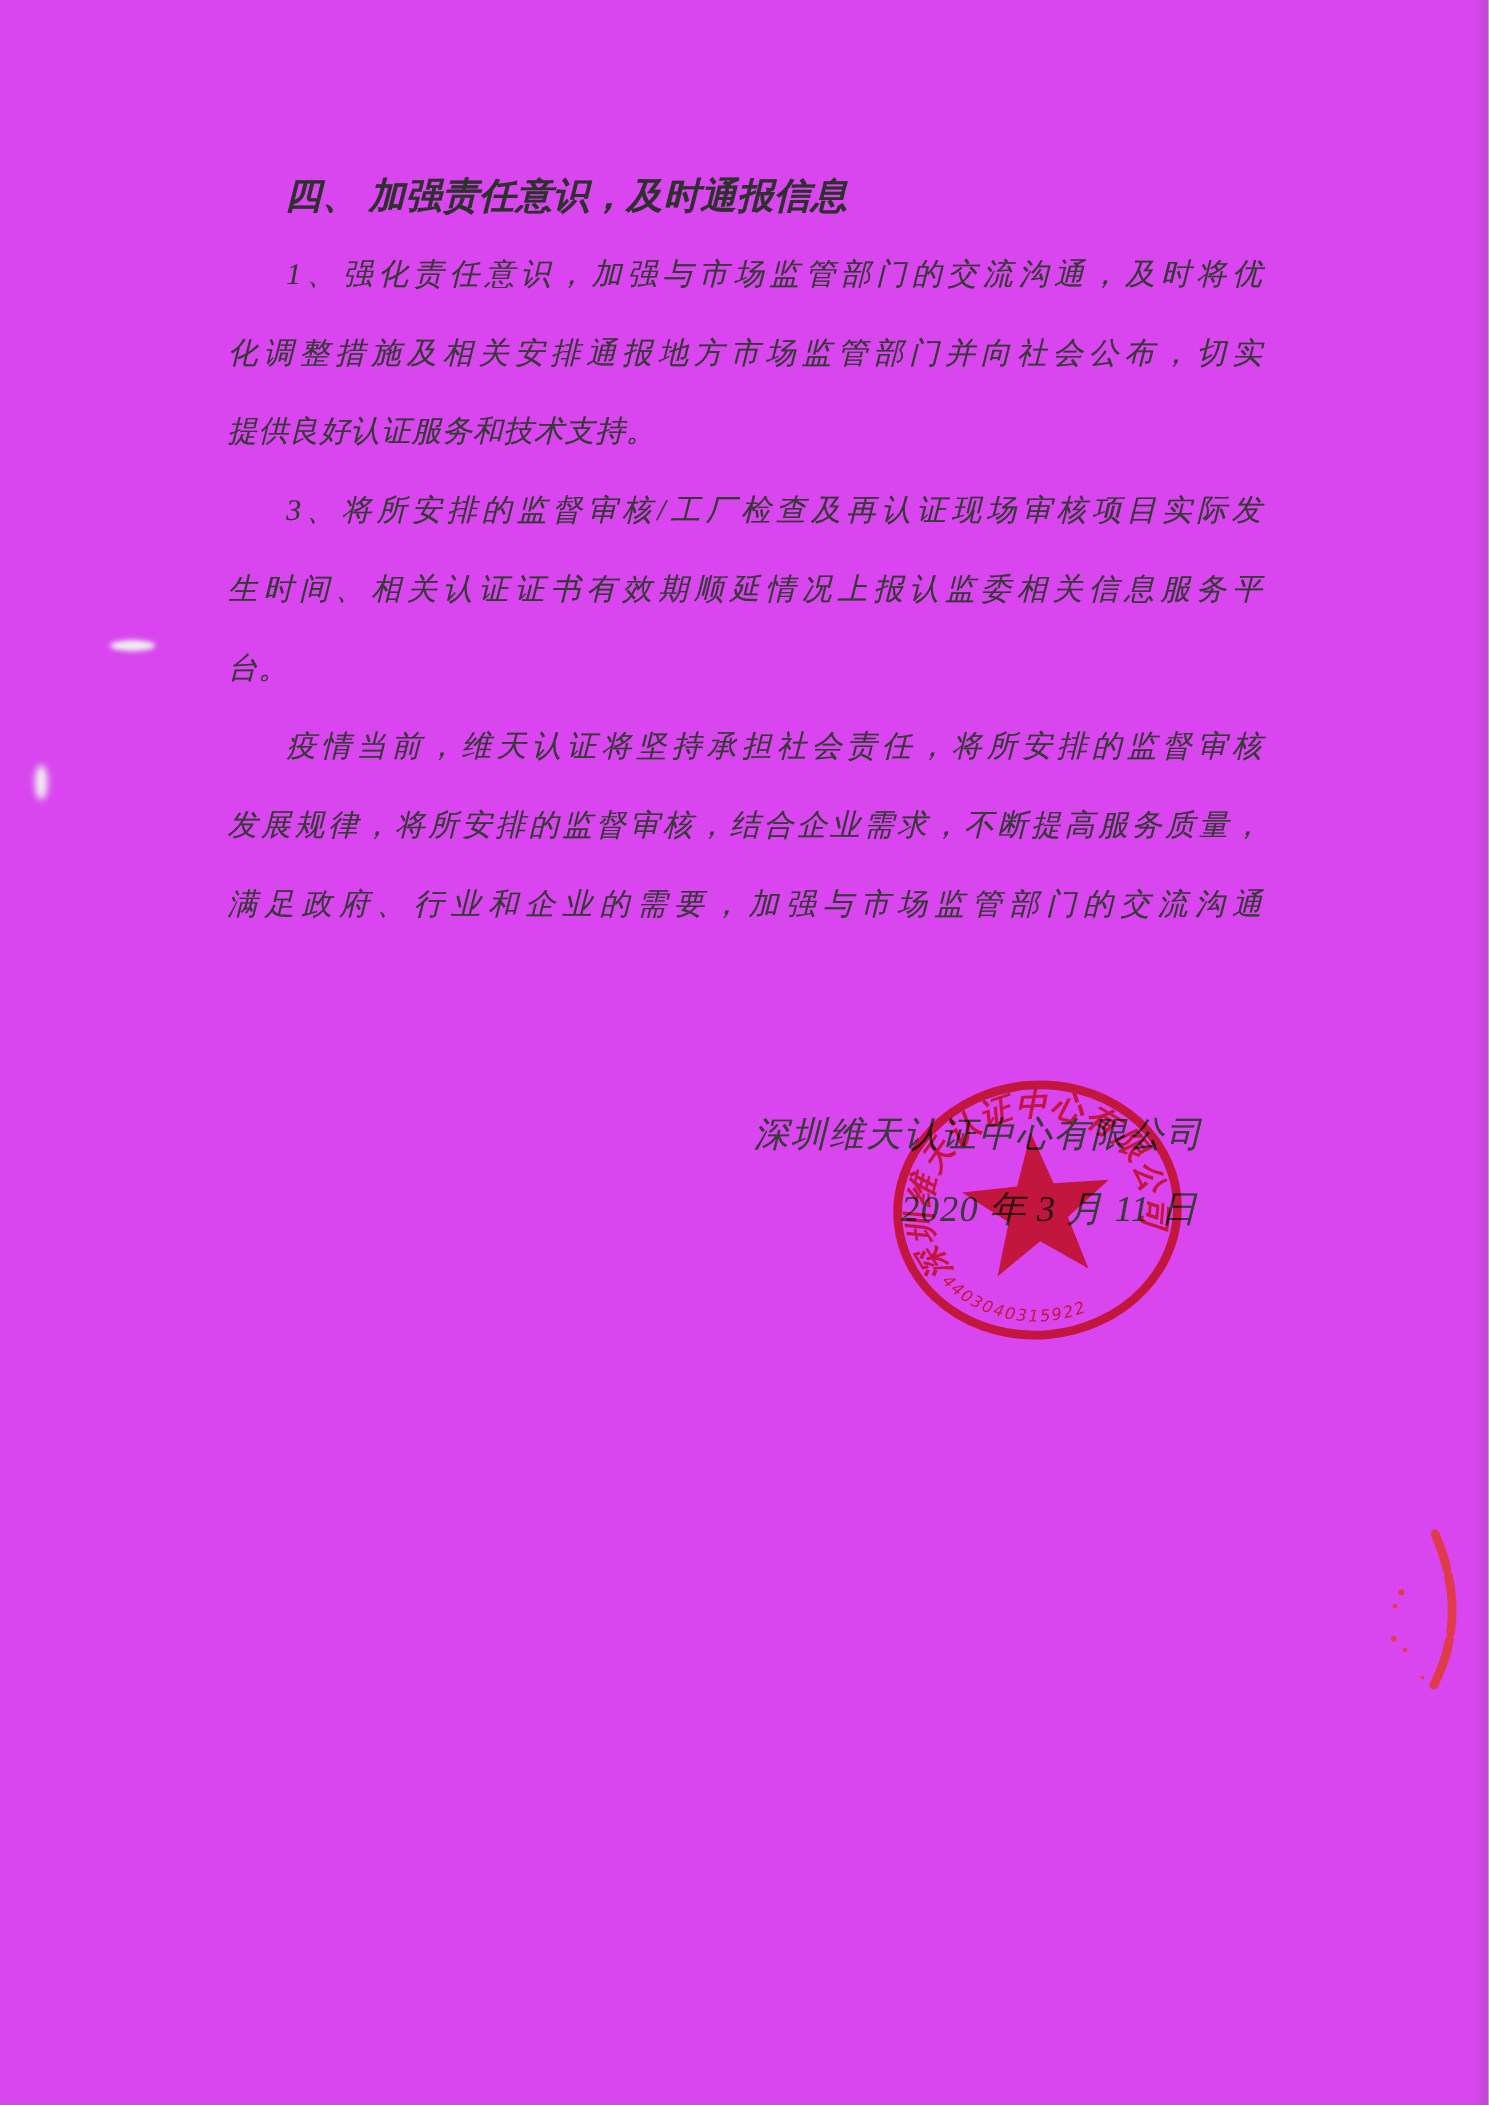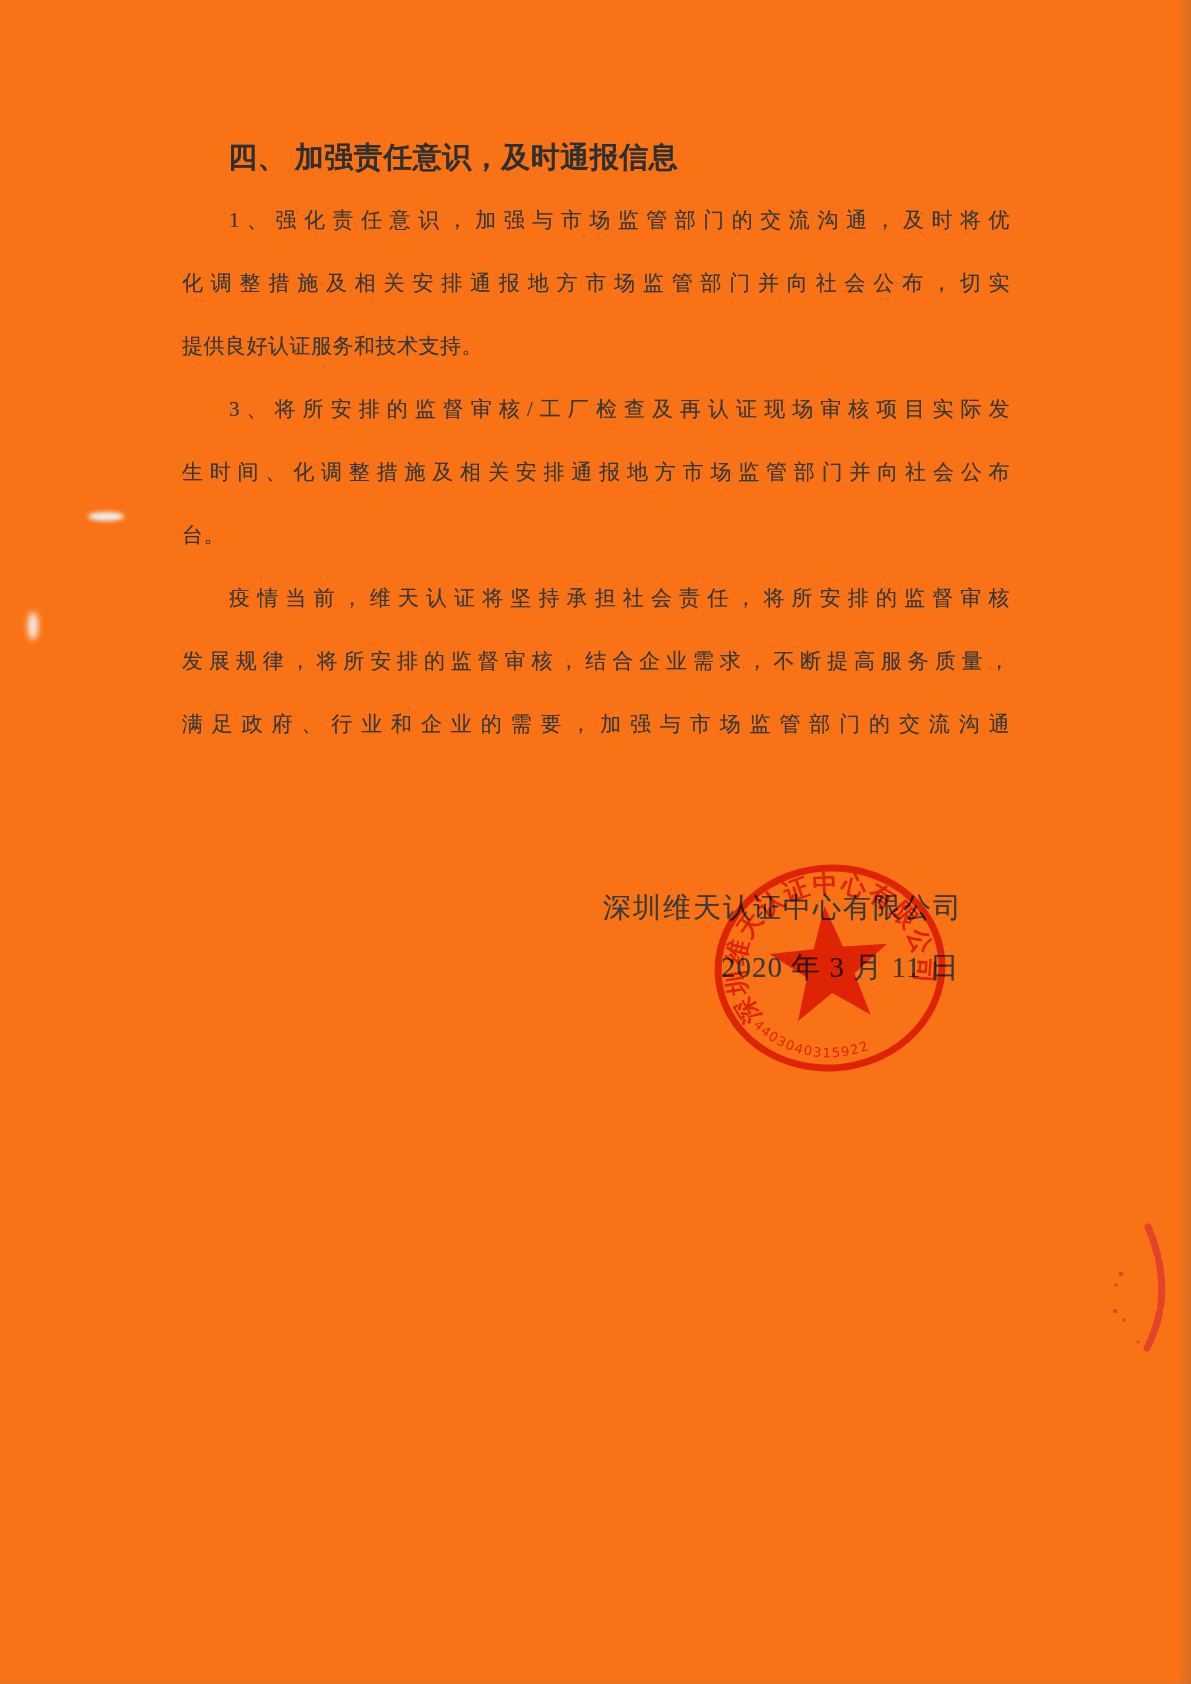--- a/index.html
+++ b/index.html
@@ -6,21 +6,22 @@
   body {
     width: 1191px; height: 1684px;
     background: #ffffff;
     font-family: "Liberation Serif", "DejuVu Serif", serif;
     --seal-color: #e23a2e;
     position: relative;
     overflow: hidden;
   }
   .page {
     position: absolute; inset: 0;
-    background: #f97316;
+    background: #d946ef;
+    font-style: italic;
   }
   
   .scan-edge-right {
     position: absolute; top: 0; right: 0; width: 13px; height: 100%;
     background: linear-gradient(to right, rgba(0,0,0,0), rgba(90,90,90,0.22));
   }
   .scan-edge-bottom {
     position: absolute; bottom: 0; left: 0; width: 100%; height: 6px;
     background: linear-gradient(to bottom, rgba(0,0,0,0), rgba(120,120,120,0.10));
   }
@@ -34,21 +35,21 @@
   }
 
   
   .text-block {
     position: absolute; left: 182px; top: 126px; width: 828px;
     color: #383838;
   }
   .line {
     display: block;
     height: 63px; line-height: 63px;
-    font-size: 21px;
+    font-size: 24px;
     letter-spacing: 0.5px;
     white-space: nowrap;
     text-align: justify;
     text-align-last: justify;
     text-shadow: 0 0 0.5px rgba(70,70,70,0.55);
   }
   .line.heading {
     font-weight: bold;
     font-size: 29px;
     padding-left: 46px;
@@ -108,21 +109,21 @@
 <div class="page">
 
   <div class="text-block">
     <span class="line heading">四、 加强责任意识，及时通报信息</span>
 
     <span class="line first">1、强化责任意识，加强与市场监管部门的交流沟通，及时将优</span>
     <span class="line">化调整措施及相关安排通报地方市场监管部门并向社会公布，切实</span>
     <span class="line last">提供良好认证服务和技术支持。</span>
 
     <span class="line first">3、将所安排的监督审核/工厂检查及再认证现场审核项目实际发</span>
-    <span class="line">生时间、化调整措施及相关安排通报地方市场监管部门并向社会公布</span>
+    <span class="line">生时间、相关认证证书有效期顺延情况上报认监委相关信息服务平</span>
     <span class="line last">台。</span>
 
     <span class="line first">疫情当前，维天认证将坚持承担社会责任，将所安排的监督审核</span>
     <span class="line">发展规律，将所安排的监督审核，结合企业需求，不断提高服务质量，</span>
     <span class="line">满足政府、行业和企业的需要，加强与市场监管部门的交流沟通</span>
   </div>
 
   <div class="sig-company">深圳维天认证中心有限公司</div>
   <div class="sig-date">2020 年 3 月 11 日</div>
 

